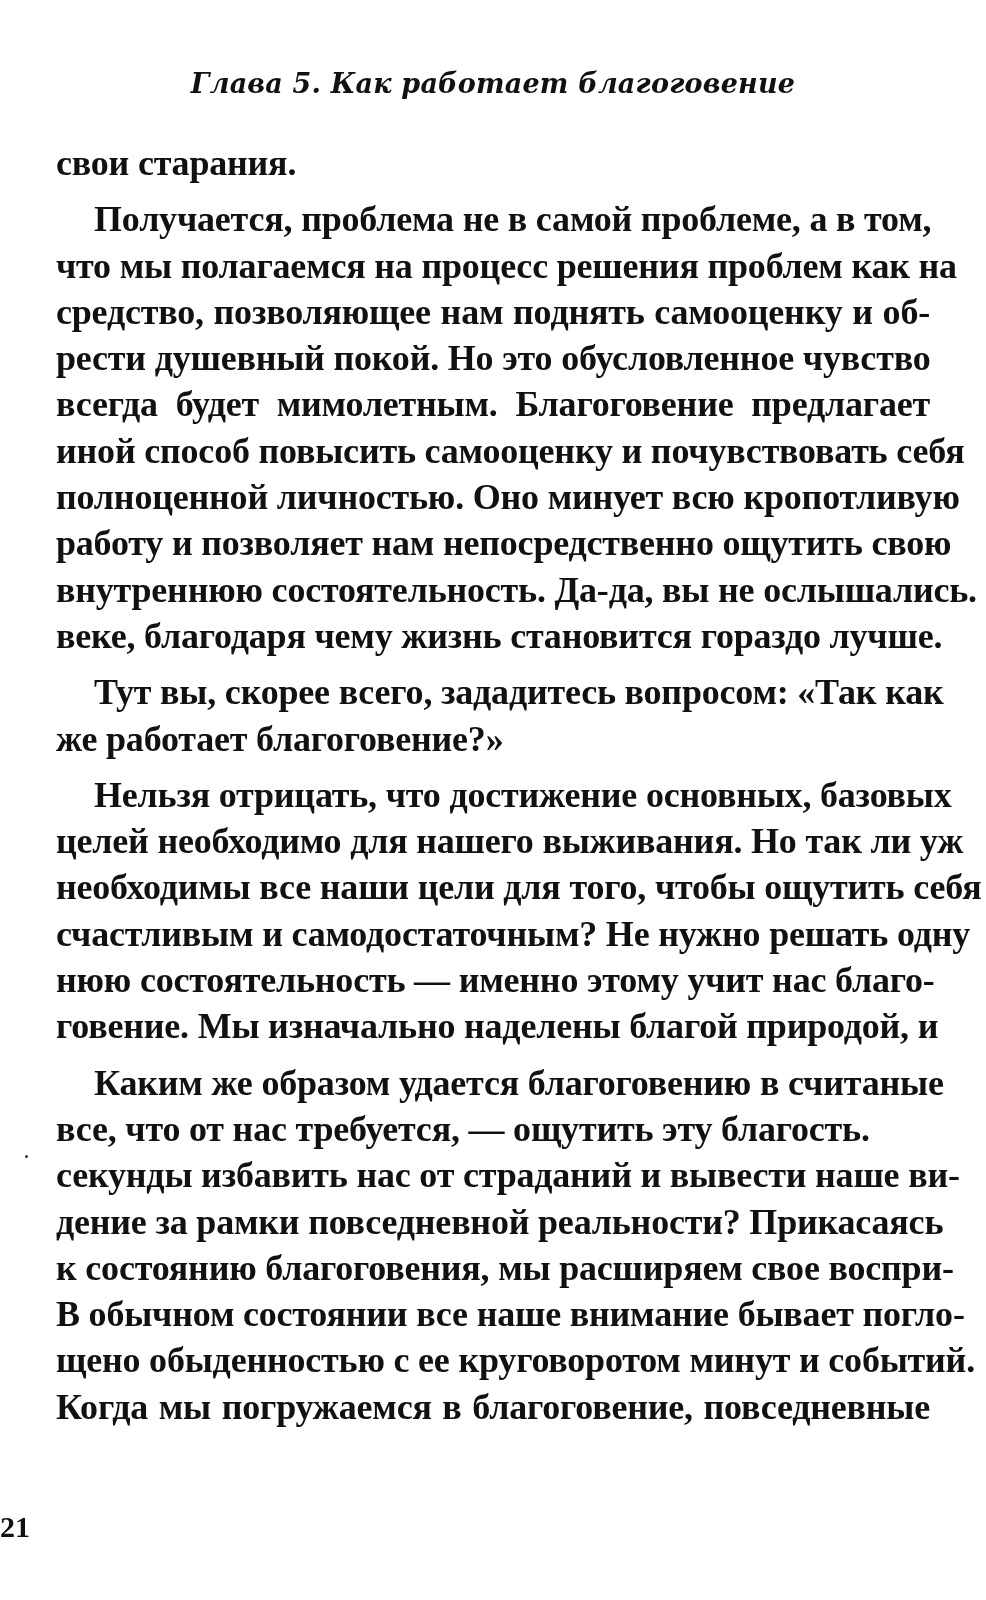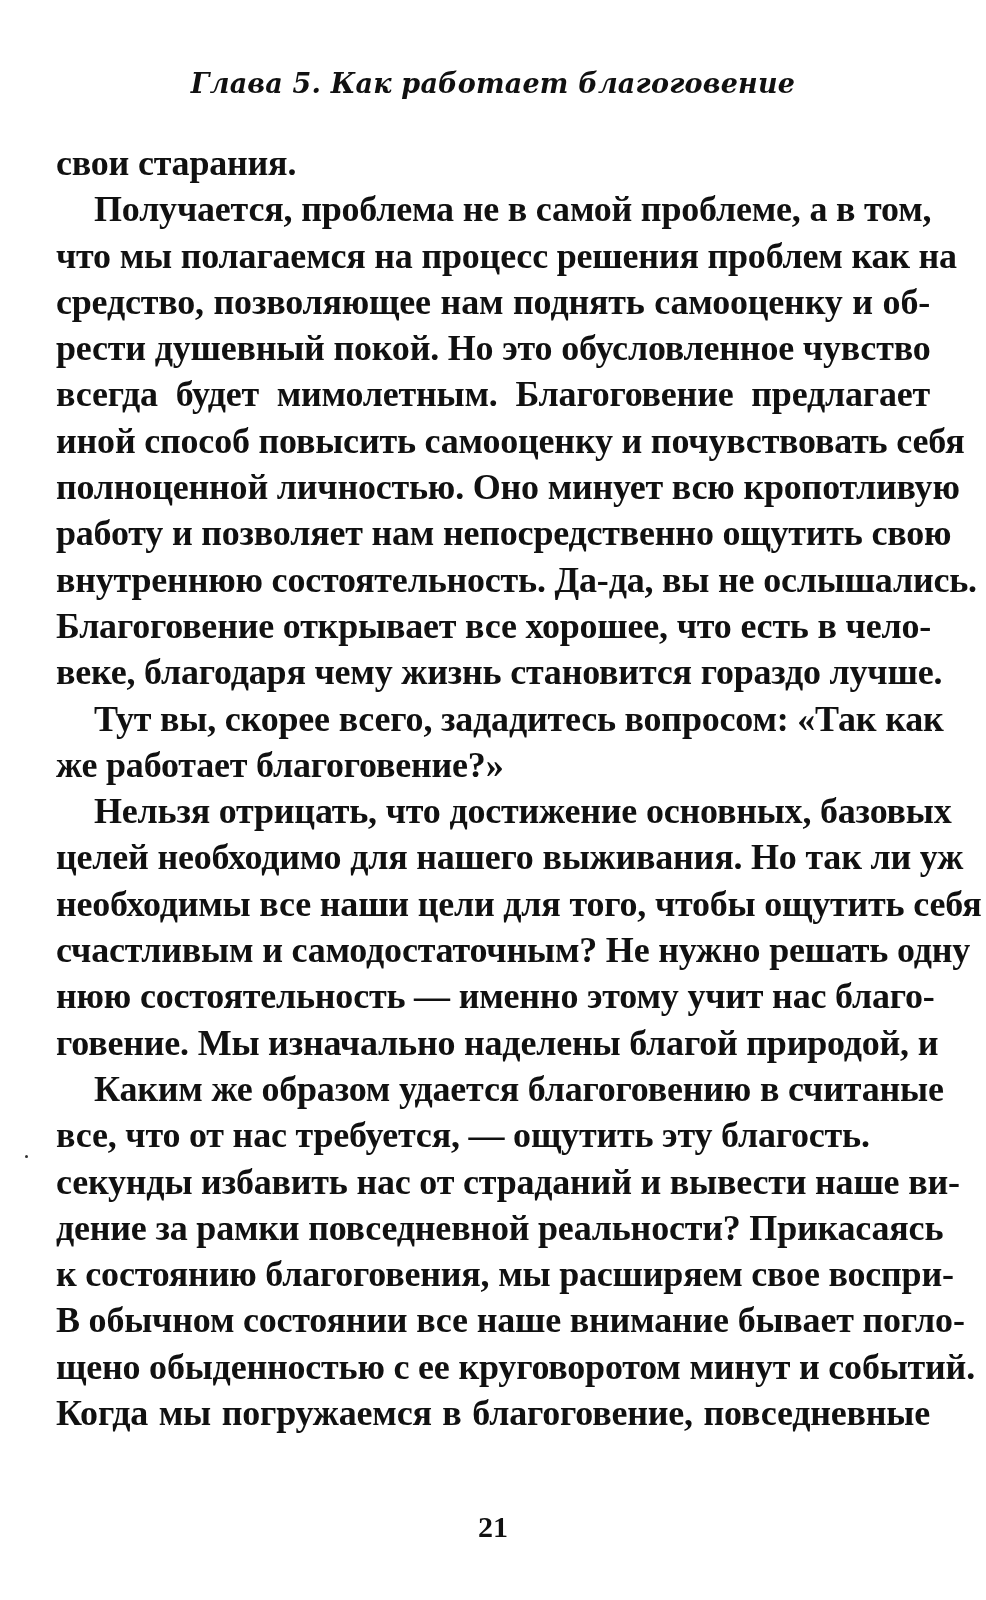--- a/index.html
+++ b/index.html
@@ -49,27 +49,27 @@
       white-space: nowrap;
       text-align: justify;
       text-align-last: justify;
       letter-spacing: -0.2px;
     }
     .line.last {
       text-align-last: left;
     }
     .line.indent {
       padding-left: 38px;
+      margin-top: 10px;
     }
     .page-number {
       position: absolute;
       top: 1510px;
       left: 0;
       width: 986px;
-      text-align: center;
       font-family: "Liberation Serif", serif;
       font-weight: bold;
       font-size: 30px;
       color: #111;
     }
     .speck {
       position: absolute;
       left: 25px;
       top: 1155px;
       width: 3px;
@@ -88,21 +88,20 @@
       <div class="line last">свои старания.</div>
       <div class="line indent">Получается, проблема не в самой проблеме, а в том,</div>
       <div class="line">что мы полагаемся на процесс решения проблем как на</div>
       <div class="line">средство, позволяющее нам поднять самооценку и об-</div>
       <div class="line">рести душевный покой. Но это обусловленное чувство</div>
       <div class="line">всегда будет мимолетным. Благоговение предлагает</div>
       <div class="line">иной способ повысить самооценку и почувствовать себя</div>
       <div class="line">полноценной личностью. Оно минует всю кропотливую</div>
       <div class="line">работу и позволяет нам непосредственно ощутить свою</div>
       <div class="line">внутреннюю состоятельность. Да-да, вы не ослышались.</div>
-      <div class="line">Благоговение открывает все хорошее, что есть в чело-</div>
       <div class="line">веке, благодаря чему жизнь становится гораздо лучше.</div>
       <div class="line indent">Тут вы, скорее всего, зададитесь вопросом: «Так как</div>
       <div class="line last">же работает благоговение?»</div>
       <div class="line indent">Нельзя отрицать, что достижение основных, базовых</div>
       <div class="line">целей необходимо для нашего выживания. Но так ли уж</div>
       <div class="line">необходимы все наши цели для того, чтобы ощутить себя</div>
       <div class="line">счастливым и самодостаточным? Не нужно решать одну</div>
       <div class="line">нюю состоятельность — именно этому учит нас благо-</div>
       <div class="line">говение. Мы изначально наделены благой природой, и</div>
       <div class="line indent">Каким же образом удается благоговению в считаные</div>

